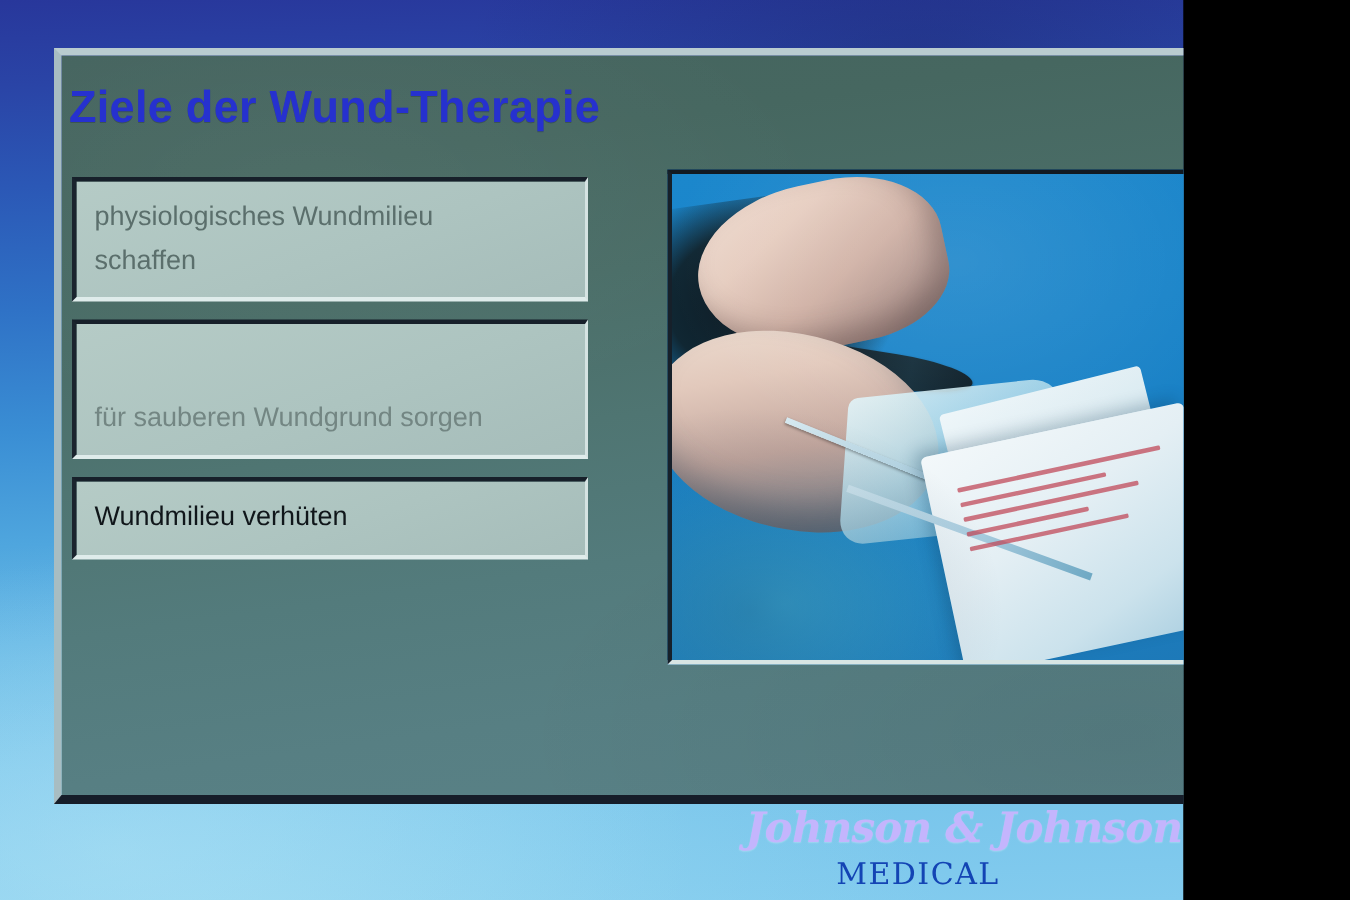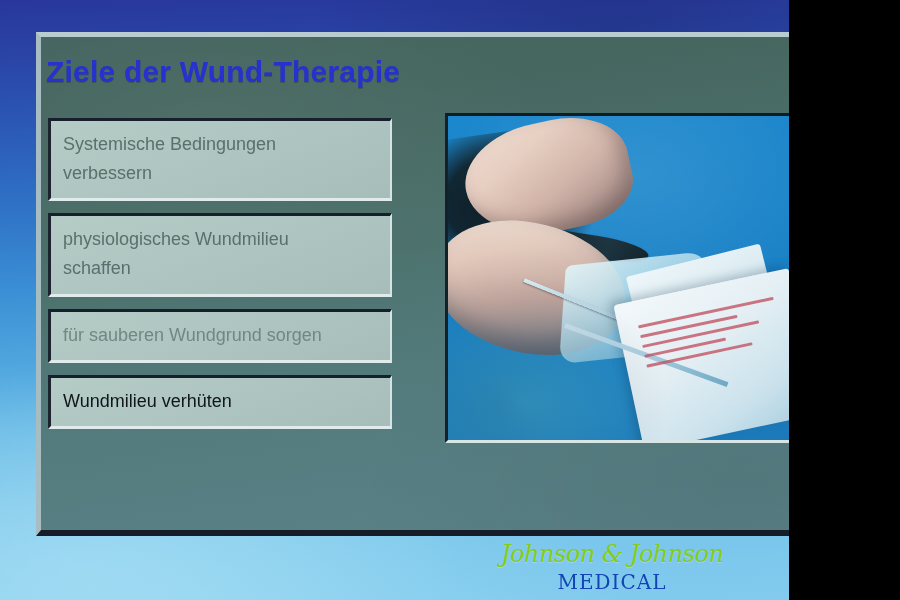--- a/index.html
+++ b/index.html
@@ -104,21 +104,21 @@
     padding: 9px 12px 10px 12px;
     margin-bottom: 12px;
     font-size: 18px;
     line-height: 1.62;
   }
   .bullet-box .bullet-text {
     display: block;
     white-space: pre-line;
   }
   .tone-dim   { color: #5b6f6c; }
-  .tone-faint { color: #738683; }
+  .tone-faint { color: #738683; margin-top: 39px; }
   .tone-dark  { color: #10161a; }
 
   
   #photo-frame {
     position: absolute;
     left: 445px;
     top: 113px;
     width: 351px;
     height: 330px;
     box-sizing: border-box;
@@ -282,23 +282,23 @@
   #logo-block {
     position: absolute;
     right: 62px;
     bottom: 6px;
     text-align: center;
     width: 230px;
   }
   #logo-wordmark {
     font-family: "DejaVu Serif", serif;
     font-style: italic;
-    font-weight: normal;
-    font-size: 24px;
-    color: #84cc16;
+    font-weight: bold;
+    font-size: 28px;
+    color: #c4b5fd;
     letter-spacing: -0.5px;
     white-space: nowrap;
     text-shadow: 0 1px 1px rgba(255,255,255,0.25);
   }
   #logo-subtext {
     font-family: "DejaVu Serif", serif;
     font-size: 20px;
     letter-spacing: 1px;
     color: #1344b4;
     margin-top: 2px;
@@ -312,24 +312,20 @@
   <div id="backdrop"></div>
 
   <div id="slide-panel">
     <div id="panel-grain"></div>
   </div>
 
   <div id="slide-title">Ziele der Wund-Therapie</div>
 
   <div id="bullet-list">
 
-    <div class="bullet-box">
-      <span class="bullet-text tone-dim">Systemische Bedingungen
-verbessern</span>
-    </div>
 
     <div class="bullet-box">
       <span class="bullet-text tone-dim">physiologisches Wundmilieu
 schaffen</span>
     </div>
 
     <div class="bullet-box">
       <span class="bullet-text tone-faint">für sauberen Wundgrund sorgen</span>
     </div>
 

